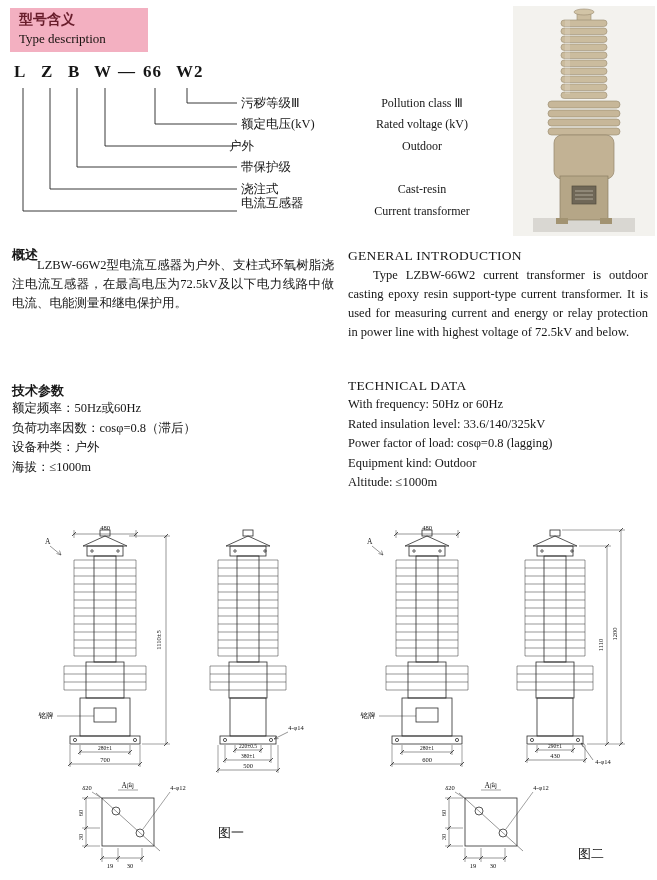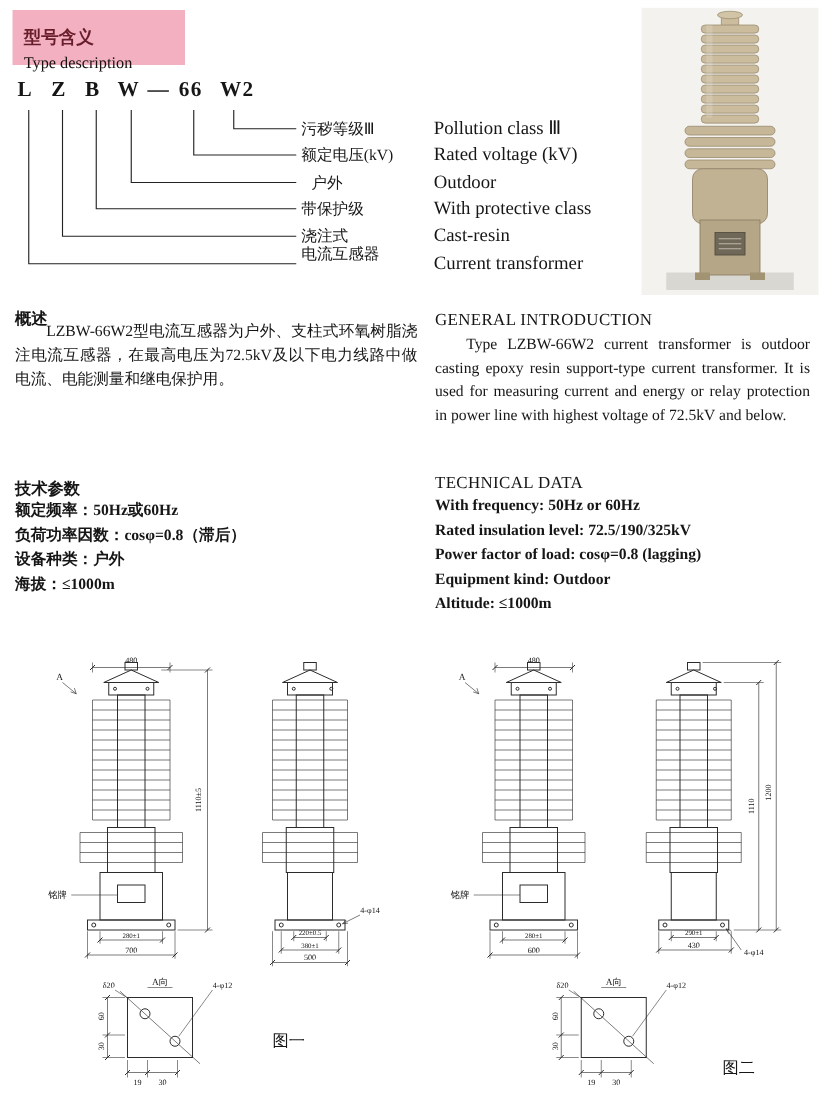--- a/index.html
+++ b/index.html
@@ -1,31 +1,31 @@
 <!DOCTYPE html>
 <html><head>
 <meta charset="utf-8">
 <style>
   html,body { margin:0; padding:0; background:#888; }
   .page { position:relative; width:657px; height:880px; background:#ffffff;
           font-family:"Liberation Serif", serif; color:#161616; overflow:hidden; margin:0 auto; }
   .abs { position:absolute; }
 
-  .type-box { left:10px; top:8px; width:138px; height:44px; background:#f3b0c1; padding:13px 0 0 9px; box-sizing:border-box; }
+  .type-box { left:10px; top:8px; width:138px; height:44px; background:#f3b0c1; padding:2px 0 0 9px; box-sizing:border-box; }
   .type-zh { font-size:14px; font-weight:bold; color:#681d2b; line-height:20px; }
   .type-en { font-size:13px; color:#17120f; line-height:18px; }
 
   .model-letter { position:absolute; font-size:17px; font-weight:bold; letter-spacing:1px; }
   .lab-zh { font-size:12.5px; line-height:18px; }
-  .lab-en { font-size:15px; line-height:18px; }
+  .lab-en { font-size:12px; line-height:18px;text-align:center; }
 
   .sec-title { font-size:13px; font-weight:bold; }
   .sec-title-en { font-size:13.5px; letter-spacing:.3px; }
   .para { font-size:12.5px; line-height:19px; text-indent:2em; text-align:justify; }
-  .tech div { font-size:12.5px; line-height:19.5px;font-weight:bold; }
+  .tech div { font-size:12.5px; line-height:19.5px; }
   .caption { font-size:13px; }
 
   .tdraw path, .tdraw rect, .tdraw circle { fill:none; stroke:#2c2c2c; stroke-width:.8; }
   .tdraw .dim path { stroke-width:.5; }
   .tdraw path.ext { stroke-width:.45; }
   .tdraw path.tick { stroke-width:.8; }
   .tdraw path.ribs, .tdraw path.thin { stroke-width:.5; }
   .tdraw text { font-family:"Liberation Serif",serif; font-size:6.5px; fill:#111; stroke:none; }
   .tdraw text.lbl { font-size:7.5px; }
   .tdraw text.sm { font-size:5.5px; }
@@ -94,45 +94,44 @@
       <path d="M77 28 V107 H237"></path>
       <path d="M50 28 V129 H237"></path>
       <path d="M23 28 V151 H237"></path>
     </g>
   </svg>
 
   <div class="abs lab-zh" style="left:241px;top:94px;width:102px">污秽等级Ⅲ</div>
   <div class="abs lab-en" style="left:347px;top:94px;width:150px">Pollution class Ⅲ</div>
   <div class="abs lab-zh" style="left:241px;top:115px;width:102px">额定电压(kV)</div>
   <div class="abs lab-en" style="left:347px;top:115px;width:150px">Rated voltage (kV)</div>
-  <div class="abs lab-zh" style="left:249px;top:137px;width:102px">户外</div>
+  <div class="abs lab-zh" style="left:229px;top:137px;width:102px">户外</div>
   <div class="abs lab-en" style="left:347px;top:137px;width:150px">Outdoor</div>
   <div class="abs lab-zh" style="left:241px;top:158px;width:102px">带保护级</div>
-  <div class="abs lab-en" style="left:347px;top:158px;width:150px">With protective class</div>
   <div class="abs lab-zh" style="left:241px;top:180px;width:102px">浇注式</div>
   <div class="abs lab-en" style="left:347px;top:180px;width:150px">Cast-resin</div>
   <div class="abs lab-zh" style="left:241px;top:194px;width:102px">电流互感器</div>
   <div class="abs lab-en" style="left:347px;top:202px;width:150px">Current transformer</div>
 
   <div class="abs sec-title" style="left:12px;top:246px">概述</div>
   <div class="abs para" style="left:12px;top:256px;width:322px">LZBW-66W2型电流互感器为户外、支柱式环氧树脂浇注电流互感器，在最高电压为72.5kV及以下电力线路中做电流、电能测量和继电保护用。</div>
   <div class="abs sec-title-en" style="left:348px;top:248px">GENERAL INTRODUCTION</div>
   <div class="abs para" style="left:348px;top:266px;width:300px">Type LZBW-66W2 current transformer is outdoor casting epoxy resin support-type current transformer. It is used for measuring current and energy or relay protection in power line with highest voltage of 72.5kV and below.</div>
 
   <div class="abs sec-title" style="left:12px;top:382px">技术参数</div>
   <div class="abs tech" style="left:12px;top:399px">
     <div>额定频率：50Hz或60Hz</div>
     <div>负荷功率因数：cosφ=0.8（滞后）</div>
     <div>设备种类：户外</div>
     <div>海拔：≤1000m</div>
   </div>
   <div class="abs sec-title-en" style="left:348px;top:378px">TECHNICAL DATA</div>
   <div class="abs tech" style="left:348px;top:395px">
     <div>With frequency: 50Hz or 60Hz</div>
-    <div>Rated insulation level: 72.5/190/325kV</div>
+    <div>Rated insulation level: 33.6/140/325kV</div>
     <div>Power factor of load: cosφ=0.8 (lagging)</div>
     <div>Equipment kind: Outdoor</div>
     <div>Altitude: ≤1000m</div>
   </div>
 
   <svg class="abs tdraw" style="left:30px;top:512px" width="150" height="265" viewBox="0 0 150 265">
     <g class="dim">
       <path class="ext" d="M44 18 V26 M106 18 V26"></path>
       <path d="M44 22 H106"></path>
       <path class="tick" d="M42 24 L46 20 M104 24 L108 20"></path>

